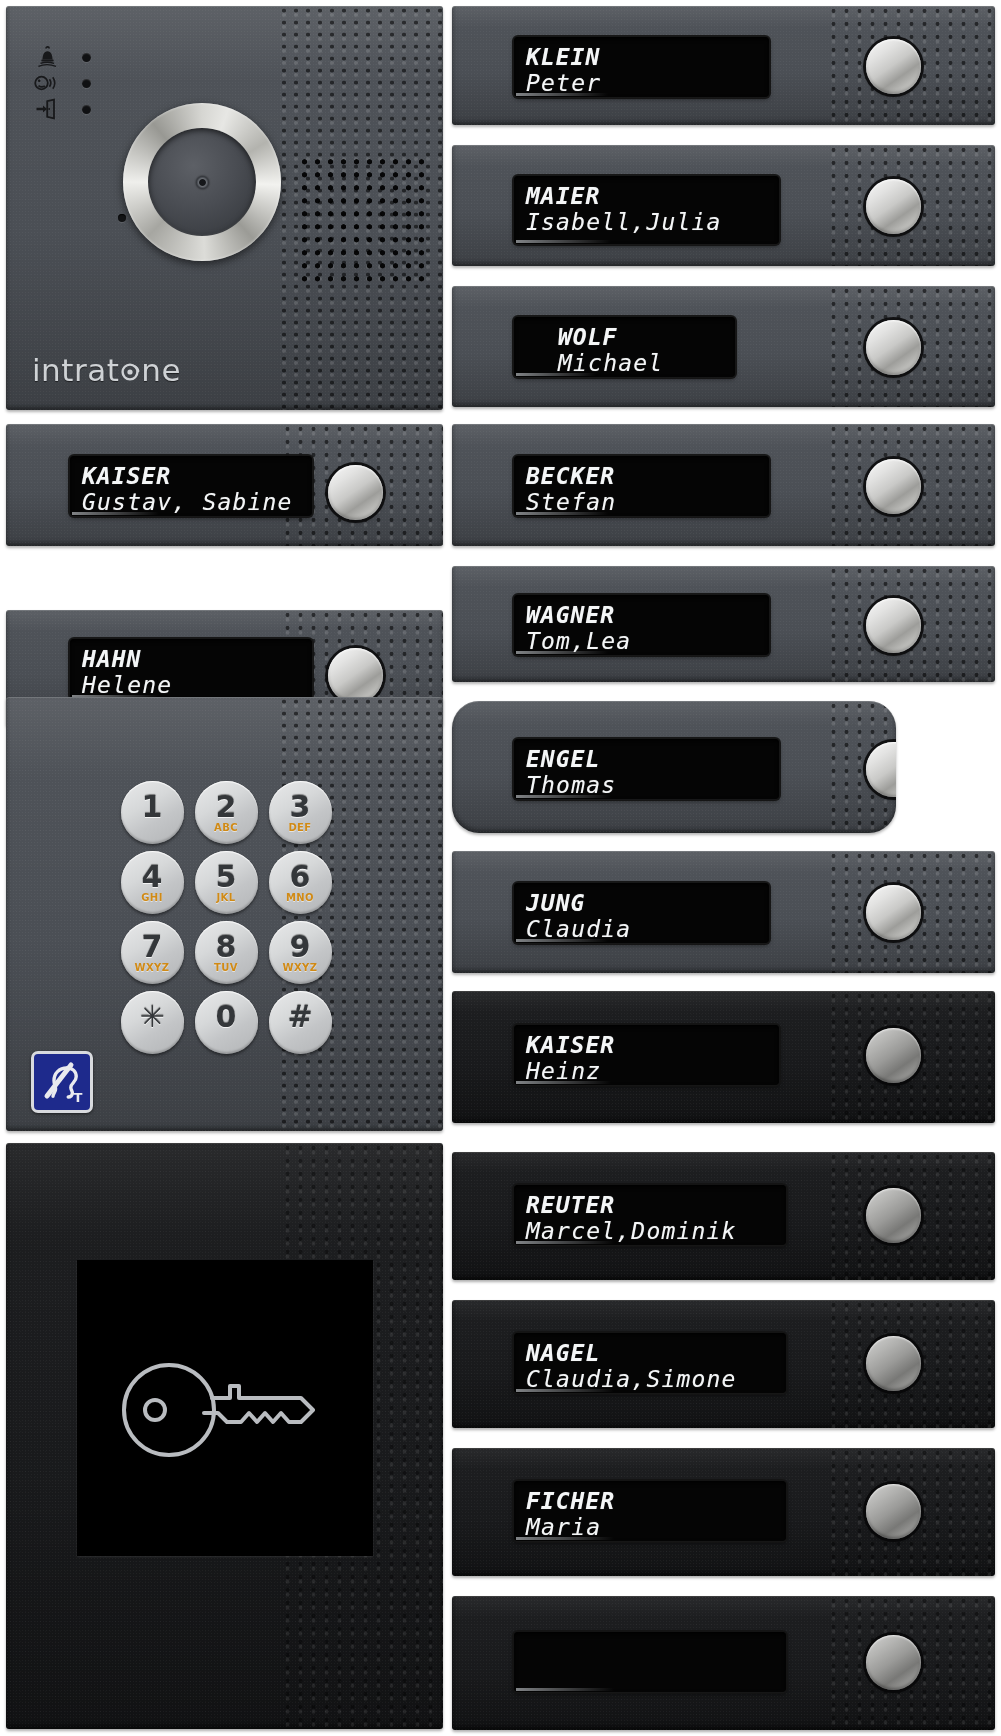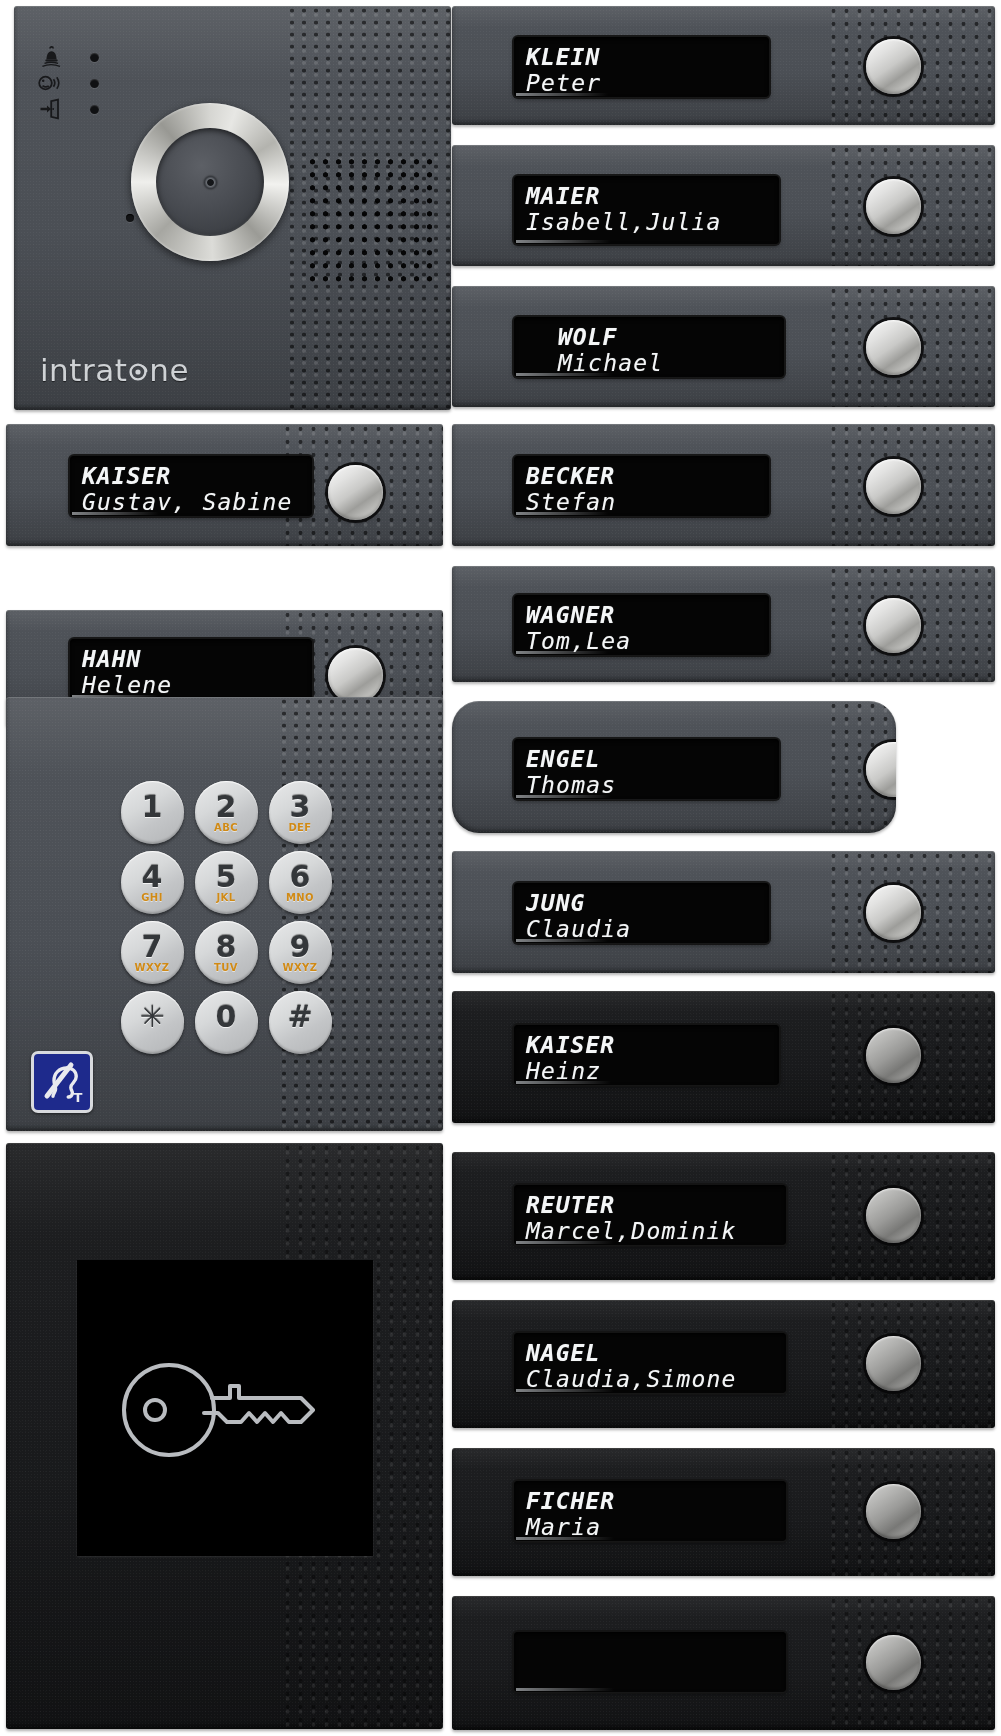--- a/index.html
+++ b/index.html
@@ -70,21 +70,21 @@
   
   .grille-hot {
     position: absolute;
     pointer-events: none;
     background-image:
       radial-gradient(circle at 50% 45%, rgba(0,0,0,0.92) 0 2.3px, rgba(0,0,0,0) 2.9px);
     background-size: 13px 13px;
   }
 
   
-  #camera-module { left: 14px; top: 6px; width: 437px; height: 404px; }
+  #camera-module { left: 6px; top: 6px; width: 437px; height: 404px; text-align: right; }
 
   .led-stack { position: absolute; left: 22px; top: 38px; width: 86px; }
   .led-row { display: flex; align-items: center; height: 26px; }
   .led-glyph { width: 34px; height: 24px; position: relative; }
   .led-dot {
     width: 9px; height: 9px; border-radius: 50%;
     background: #101113;
     box-shadow: inset 0 1px 1px rgba(255,255,255,0.14), 0 1px 1px rgba(255,255,255,0.10);
     margin-left: 20px;
   }
@@ -442,21 +442,21 @@
   <div class="display" style="left:62px; top:31px; width:265px; height:68px;">
     <div class="line surname">MAIER</div>
     <div class="line">Isabell,Julia</div>
   </div>
   <div class="bell-button" style="left:414px; top:34px; width:55px; height:55px;" aria-label="Ring MAIER"></div>
 </div>
 
 <div class="module nameplate finish-graphite" id="plate-right-2" style="left:452px; top:286px; width:543px; height:121px;">
   <div class="grain"></div>
   <div class="grille" style="left:375px; top:0; right:0; bottom:0;"></div>
-  <div class="display" style="left:62px; top:31px; width:270px; height:60px;padding-left:44px;">
+  <div class="display" style="left:62px; top:31px; width:221px; height:60px;padding-left:44px;">
     <div class="line surname">WOLF</div>
     <div class="line">Michael</div>
   </div>
   <div class="bell-button" style="left:414px; top:34px; width:55px; height:55px;" aria-label="Ring WOLF"></div>
 </div>
 
 <div class="module nameplate finish-graphite" id="plate-right-3" style="left:452px; top:424px; width:543px; height:122px;">
   <div class="grain"></div>
   <div class="grille" style="left:375px; top:0; right:0; bottom:0;"></div>
   <div class="display" style="left:62px; top:32px; width:255px; height:60px;">

